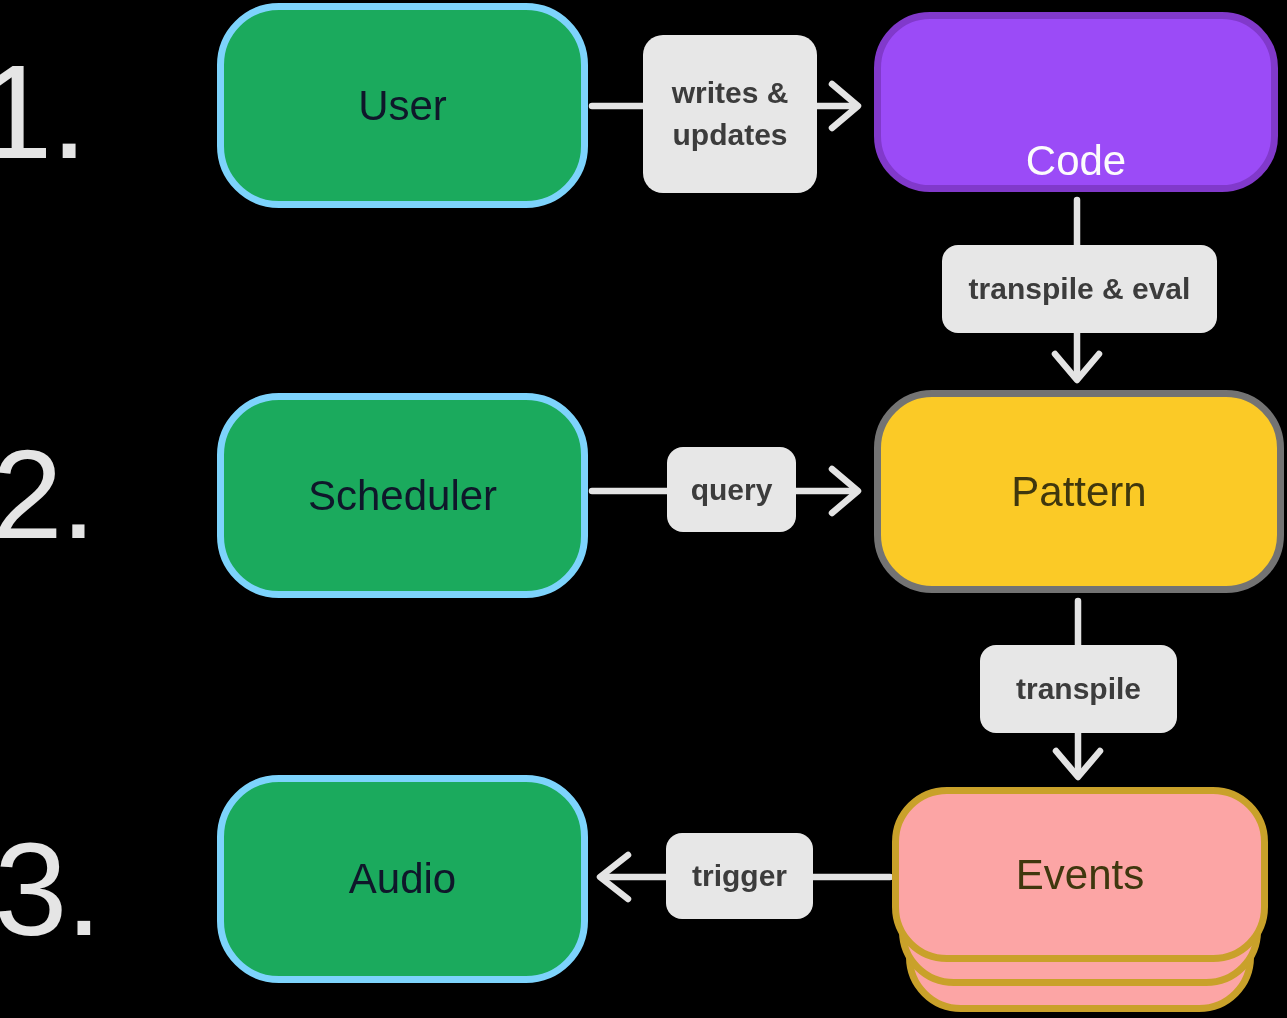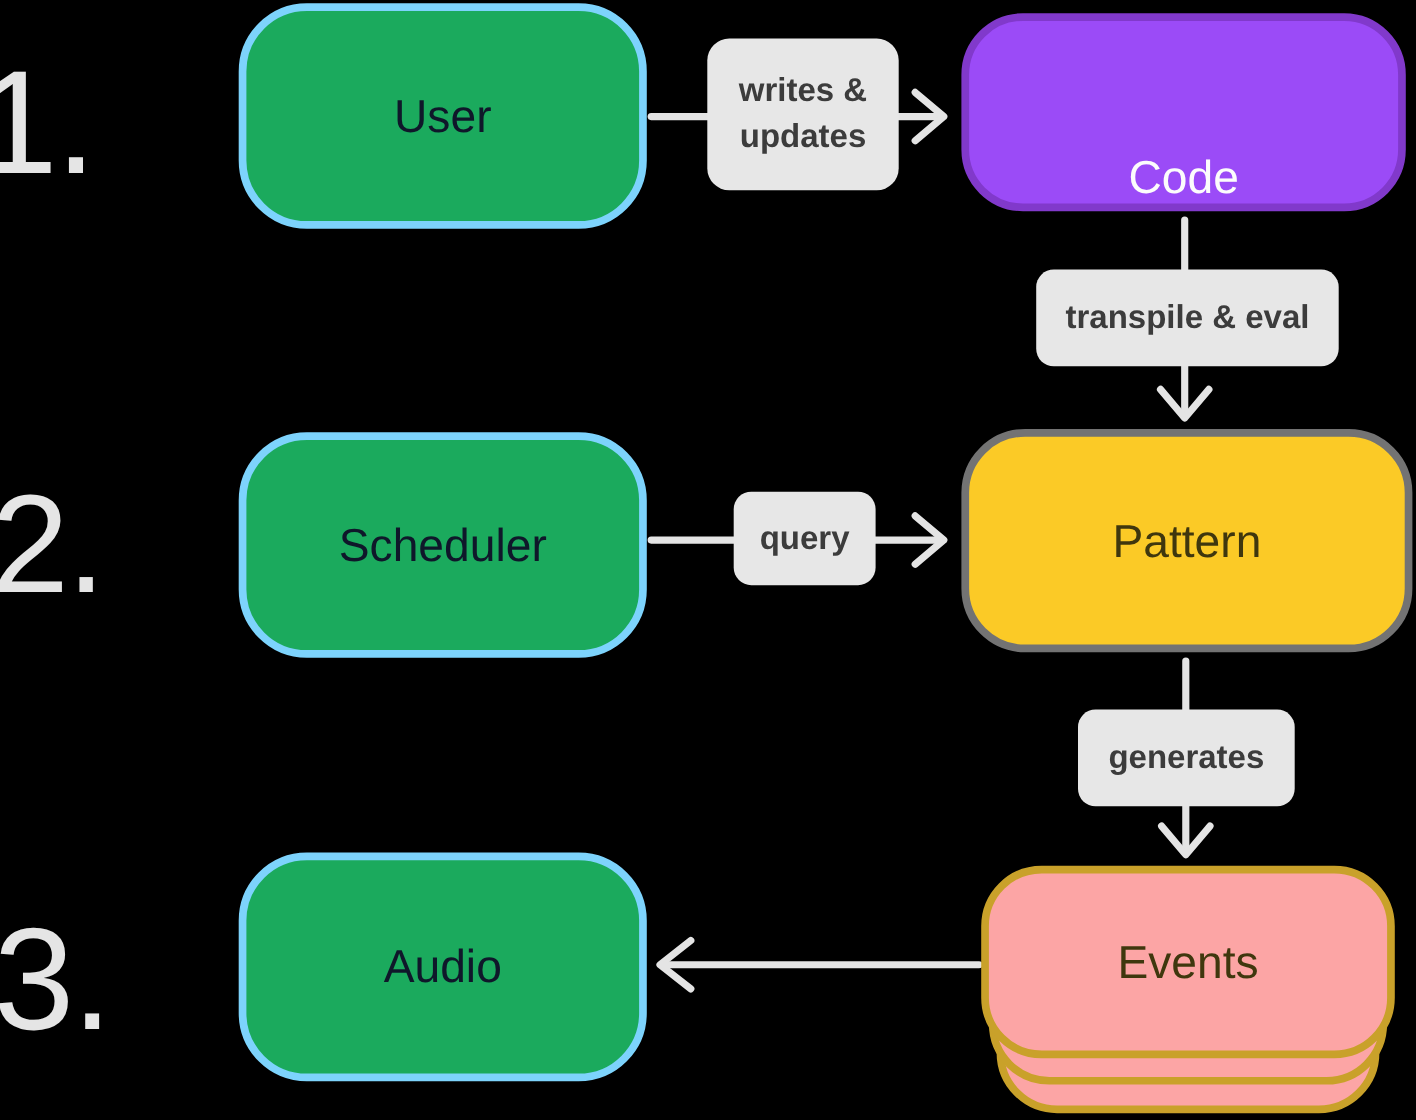--- a/index.html
+++ b/index.html
@@ -95,21 +95,21 @@
     box-sizing: border-box;
     background: #E7E7E7;
     border-radius: 16px;
     color: #3C3C3C;
     font-size: 30px;
     font-weight: 700;
     text-align: center;
     line-height: 1.4;
     z-index: 5;
   }
-  .chip.writes    { left: 643px; top: 35px;  width: 174px; height: 138px; border-radius: 20px; padding: 1px 14px; }
+  .chip.writes    { left: 643px; top: 35px;  width: 174px; height: 158px; border-radius: 20px; padding: 1px 14px; }
   .chip.transpile { left: 942px; top: 245px; width: 275px; height: 88px; }
   .chip.query     { left: 667px; top: 447px; width: 129px; height: 85px; }
   .chip.generates { left: 980px; top: 645px; width: 197px; height: 88px; }
   .chip.trigger   { left: 666px; top: 833px; width: 147px; height: 86px; }
 </style>
 </head>
 <body>
 
 <div class="canvas">
 
@@ -169,16 +169,19 @@
   <div class="chip writes">
     <span>writes &amp; updates</span>
   </div>
   <div class="chip transpile">
     <span>transpile &amp; eval</span>
   </div>
   <div class="chip query">
     <span>query</span>
   </div>
   <div class="chip generates">
-    <span>generates</span>
+    <span>transpile</span>
+  </div>
+  <div class="chip trigger">
+    <span>trigger</span>
   </div>
 
 </div>
 
 </body></html>

